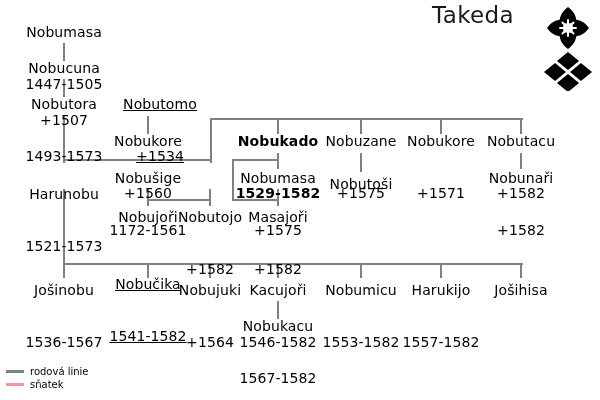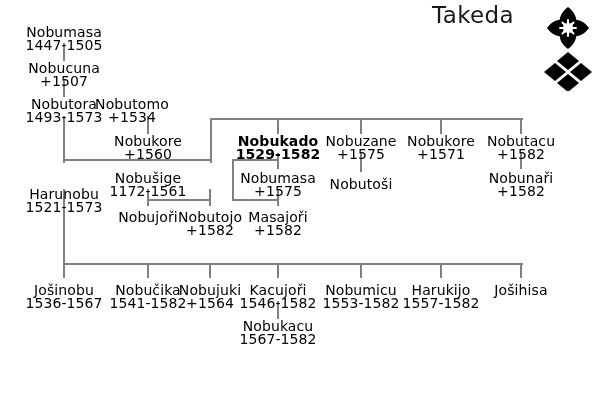--- a/index.html
+++ b/index.html
@@ -17,21 +17,21 @@
   .node{
     position:absolute;
     text-align:center;
     line-height:13px;
     font-size:14px;
     white-space:nowrap;
     transform:translateX(-50%);
     letter-spacing:0.1px;
   }
   .node .nm{display:block;}
-  .node .dt{display:block;}
+  .node .dt{display:block;margin-top:39px;}
 
   
   .ln{position:absolute;background:#808080;}
   .ln.h{height:2px;}
   .ln.v{width:2px;}
 
   
   #brand{position:absolute;}
   .brandtitle{
     position:absolute;
@@ -130,21 +130,21 @@
         <span class="dt">1447-1505</span>
       </div>
       <div class="node" style="left: 64px; top: 62px;">
         <span class="nm">Nobucuna</span>
         <span class="dt">+1507</span>
       </div>
       <div class="node" style="left: 64px; top: 98px;">
         <span class="nm">Nobutora</span>
         <span class="dt">1493-1573</span>
       </div>
-      <div class="node" style="left: 132px; top: 98px;">
+      <div class="node" style="left: 160px; top: 98px; text-decoration: underline;">
         <span class="nm">Nobutomo</span>
         <span class="dt">+1534</span>
       </div>
       <div class="node" style="left: 148px; top: 135px;">
         <span class="nm">Nobukore</span>
         <span class="dt">+1560</span>
       </div>
       <div class="node" style="left: 278px; top: 135px; font-weight: bold;">
         <span class="nm">Nobukado</span>
         <span class="dt">1529-1582</span>
@@ -188,21 +188,21 @@
         <span class="dt">+1582</span>
       </div>
       <div class="node" style="left: 278px; top: 211px;">
         <span class="nm">Masajoři</span>
         <span class="dt">+1582</span>
       </div>
       <div class="node" style="left: 64px; top: 284px;">
         <span class="nm">Jošinobu</span>
         <span class="dt">1536-1567</span>
       </div>
-      <div class="node" style="left: 148px; top: 284px;">
+      <div class="node" style="left: 148px; top: 278px; text-decoration: underline;">
         <span class="nm">Nobučika</span>
         <span class="dt">1541-1582</span>
       </div>
       <div class="node" style="left: 210px; top: 284px;">
         <span class="nm">Nobujuki</span>
         <span class="dt">+1564</span>
       </div>
       <div class="node" style="left: 278px; top: 284px;">
         <span class="nm">Kacujoři</span>
         <span class="dt">1546-1582</span>
@@ -218,15 +218,23 @@
       <div class="node" style="left: 521px; top: 284px;">
         <span class="nm">Jošihisa</span>
       </div>
       <div class="node" style="left: 278px; top: 320px;">
         <span class="nm">Nobukacu</span>
         <span class="dt">1567-1582</span>
       </div>
     </div>
 
   <div id="legend">
+    <div class="lgrow">
+      <span class="lgswatch line"></span>
+      <span class="lglabel">rodová linie</span>
+    </div>
+    <div class="lgrow">
+      <span class="lgswatch marriage"></span>
+      <span class="lglabel">sňatek</span>
+    </div>
   </div>
 
 </div>
 
 </body></html>

